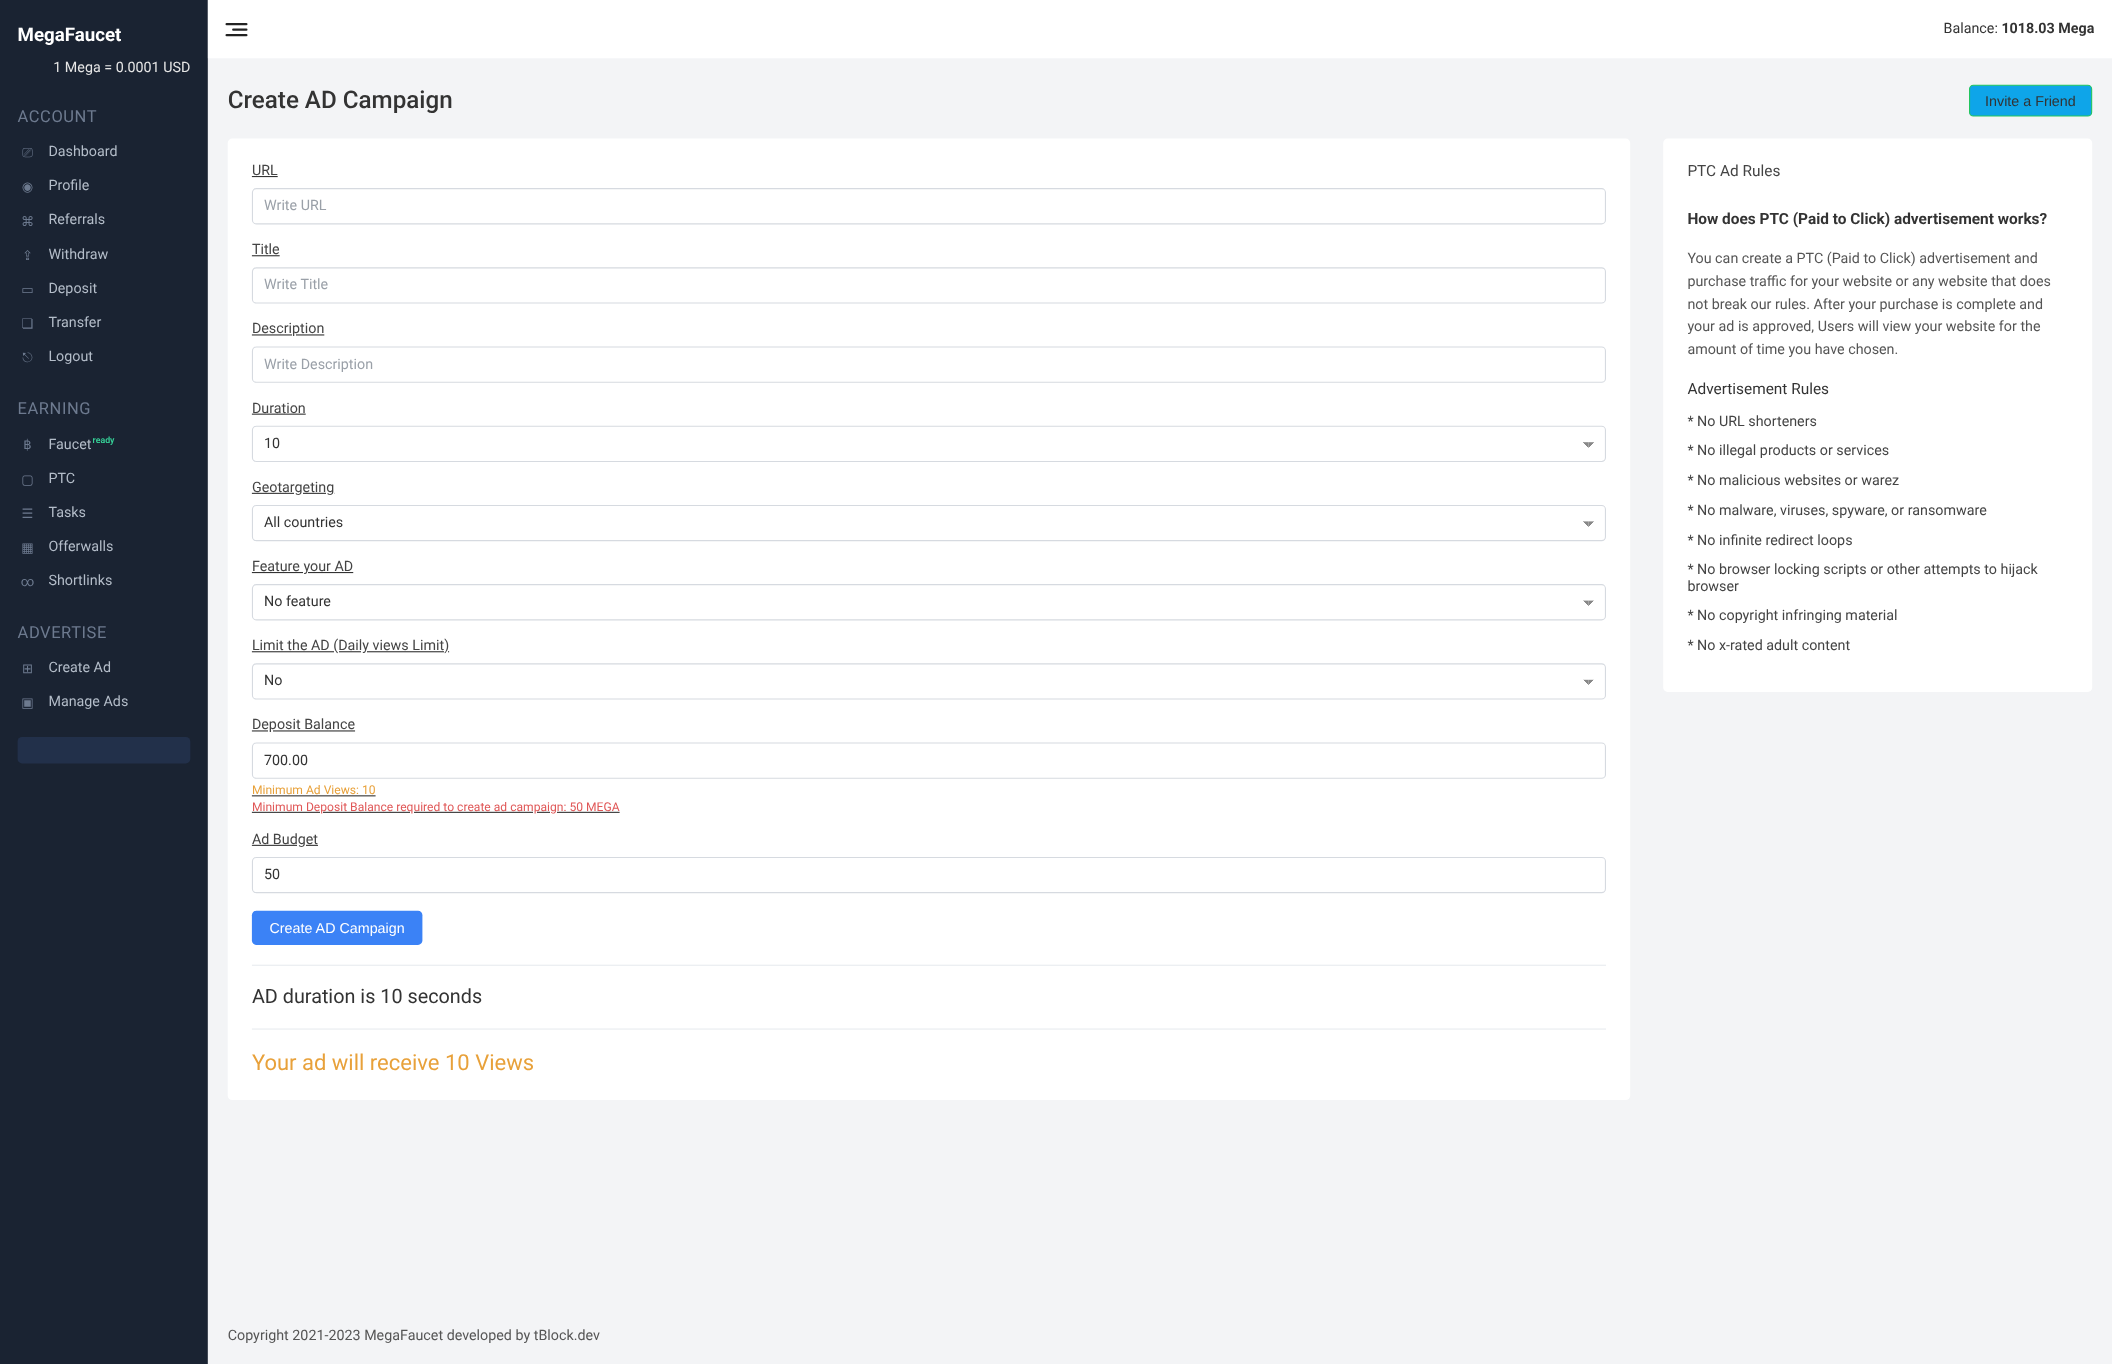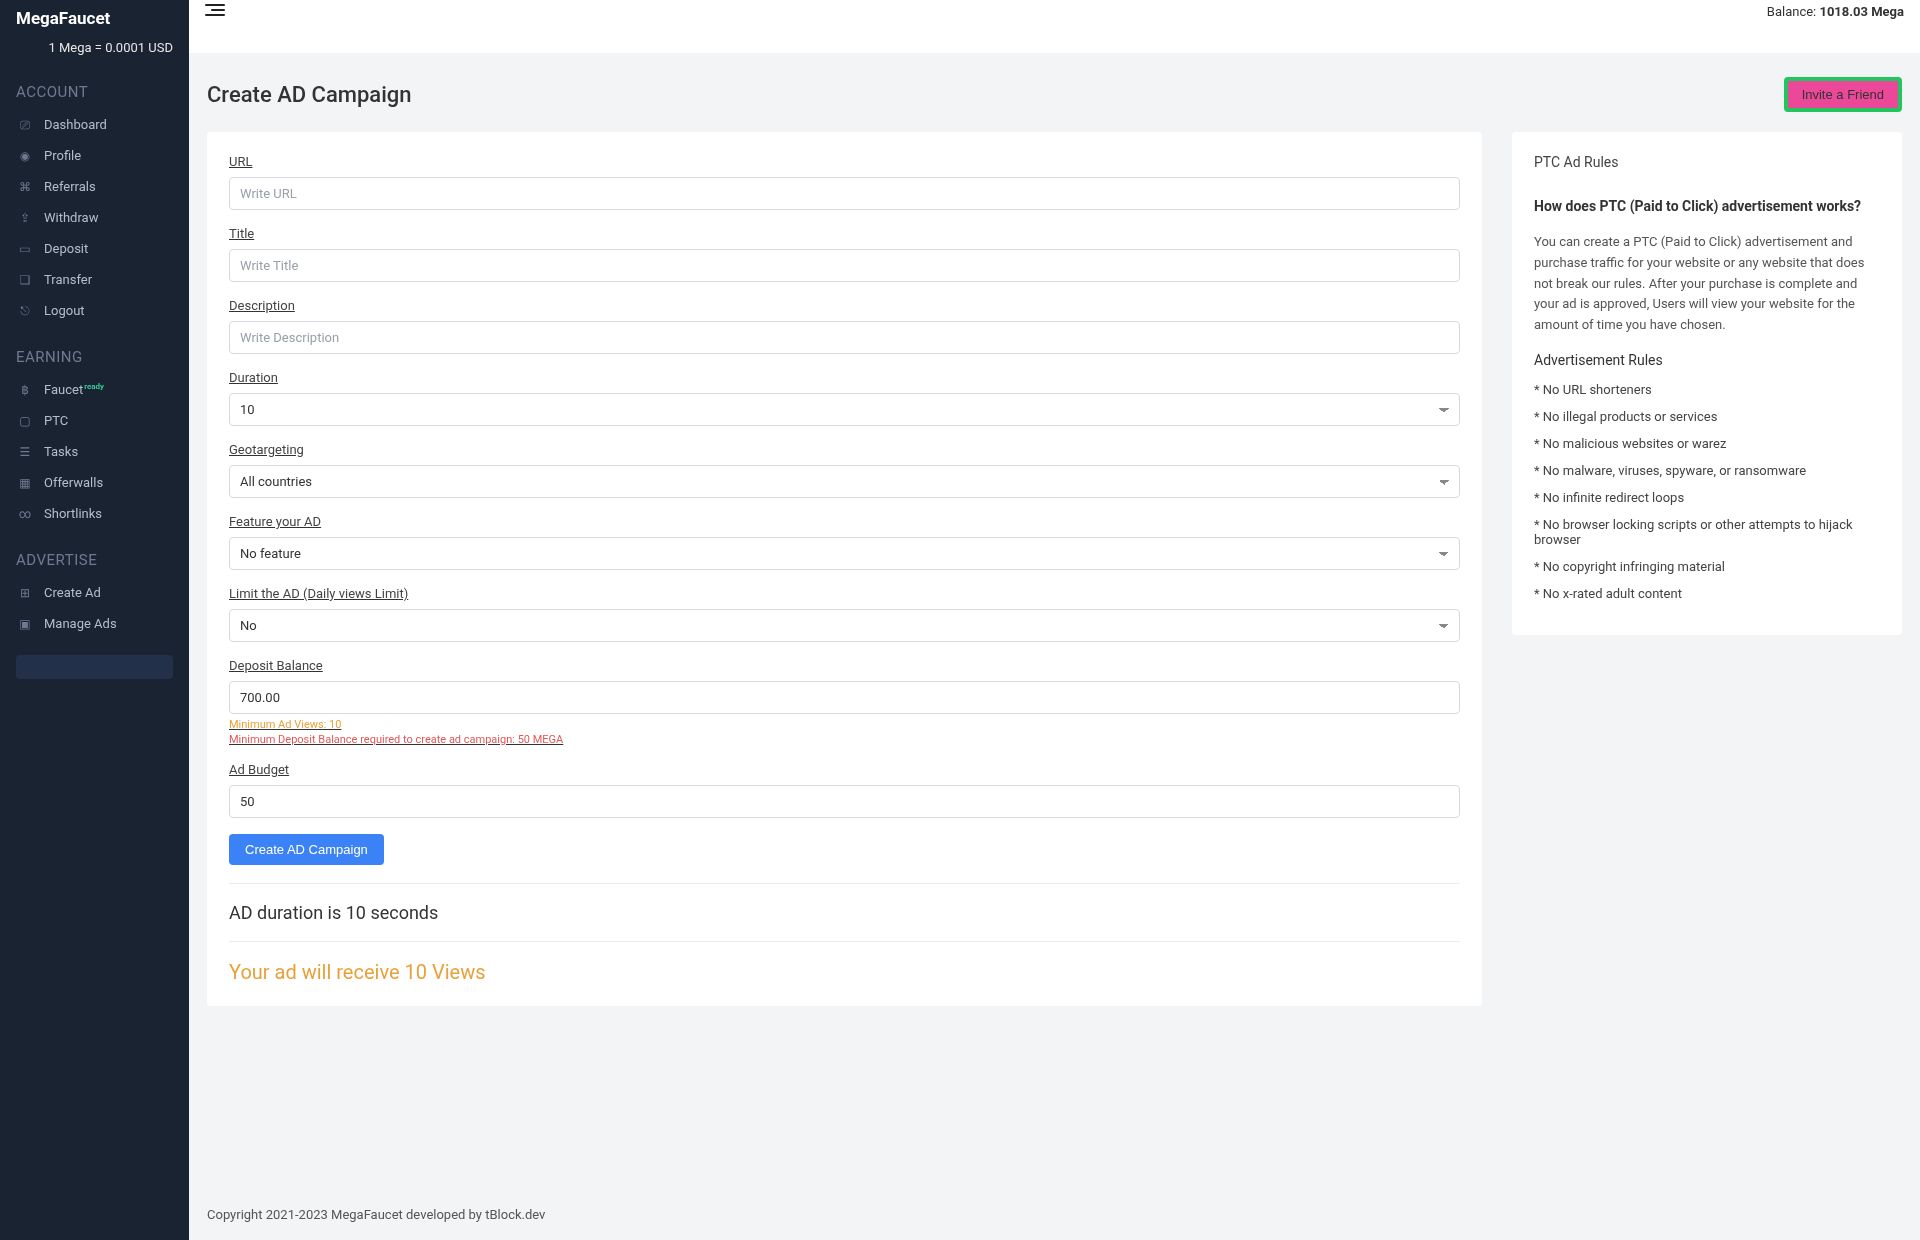--- a/index.html
+++ b/index.html
@@ -1,42 +1,42 @@
 <!DOCTYPE html>
 <html><head>
 <meta charset="utf-8">
 <style>
 * { margin: 0; padding: 0; box-sizing: border-box; }
 body { font-family: -apple-system, BlinkMacSystemFont, 'Segoe UI', Roboto, Arial, sans-serif; background: #fff; color: #333; font-size: 14px; }
 .layout { display: flex; min-height: 100vh; }
 
-.sidebar { width: 189px; background: #1a2332; color: #fff; flex-shrink: 0; }
+.sidebar { width: 189px; background: #1a2332; color: #fff; flex-shrink: 0; padding-top: 14px; }
 .sidebar-brand { font-size: 17px; font-weight: 700; padding: 8px 16px 8px 16px; color: #fff; }
 .sidebar-rate { font-size: 13px; text-align: right; padding: 4px 16px 20px; color: #e6e6e6; }
 .sidebar-section { font-size: 15px; letter-spacing: 0.5px; color: #6d7a8f; padding: 8px 16px; font-weight: 400; }
 .sidebar-item { display: flex; align-items: center; padding: 8px 18px; color: #b4bdc9; font-size: 13px; cursor: pointer; gap: 12px; }
 .sidebar-icon { width: 14px; height: 14px; display: inline-flex; align-items: center; justify-content: center; font-size: 12px; color: #6d7a8f; }
 .sidebar-badge-ready { font-size: 8px; color: #36d399; vertical-align: super; margin-left:1px; font-weight:600; }
 .sidebar-spacer { height: 14px; }
 .sidebar-blank-box { margin: 16px 16px; height: 24px; background: #22304a; border-radius: 4px; }
 
 .main { flex: 1; background: #f3f4f6; display: flex; flex-direction: column; }
-.topbar { background: #fff; height: 53px; display: flex; align-items: flex-start; justify-content: space-between; padding: 4px 16px; }
+.topbar { background: #fff; height: 53px; display: flex; align-items: center; justify-content: space-between; padding: 16px 16px; }
 .hamburger { width: 20px; display: flex; flex-direction: column; gap: 3px; cursor: pointer; align-items: flex-end; }
 .hamburger span { display:block; height: 2px; background: #222; border-radius:1px; }
 .hamburger span:nth-child(1){ width:100%; }
 .hamburger span:nth-child(2){ width:70%; }
 .hamburger span:nth-child(3){ width:100%; }
 .balance-text { font-size: 13px; color: #333; }
 .balance-text b { font-weight: 700; }
 
 .content { padding: 24px 18px 40px; flex:1; }
 .page-head { display:flex; justify-content: space-between; align-items: center; margin-bottom: 20px; }
 .page-title { font-size: 22px; font-weight: 500; color: #333; }
-.invite-btn { border: 4px solid #22c55e; background: #ec4899; color: #333; padding: 6px 14px; font-size: 13px; border-radius: 4px; cursor: pointer; }
+.invite-btn { border: 1px solid #22c55e; background: #0ea5e9; color: #333; padding: 6px 14px; font-size: 13px; border-radius: 4px; cursor: pointer; }
 
 .cols { display:flex; gap: 30px; align-items: flex-start; }
 .card { background:#fff; border-radius: 4px; padding: 22px; }
 .form-card { flex: 1; }
 .rules-card { width: 390px; }
 
 .form-group { margin-bottom: 16px; text-decoration: underline; }
 .form-label { display:block; font-size: 13px; color: #444; margin-bottom: 8px; }
 .form-control { width: 100%; border: 1px solid #d6dae0; border-radius: 4px; padding: 8px 10px; font-size: 13px; color:#333; font-family: inherit; background:#fff; }
 .form-control::placeholder { color:#9aa0a8; }

